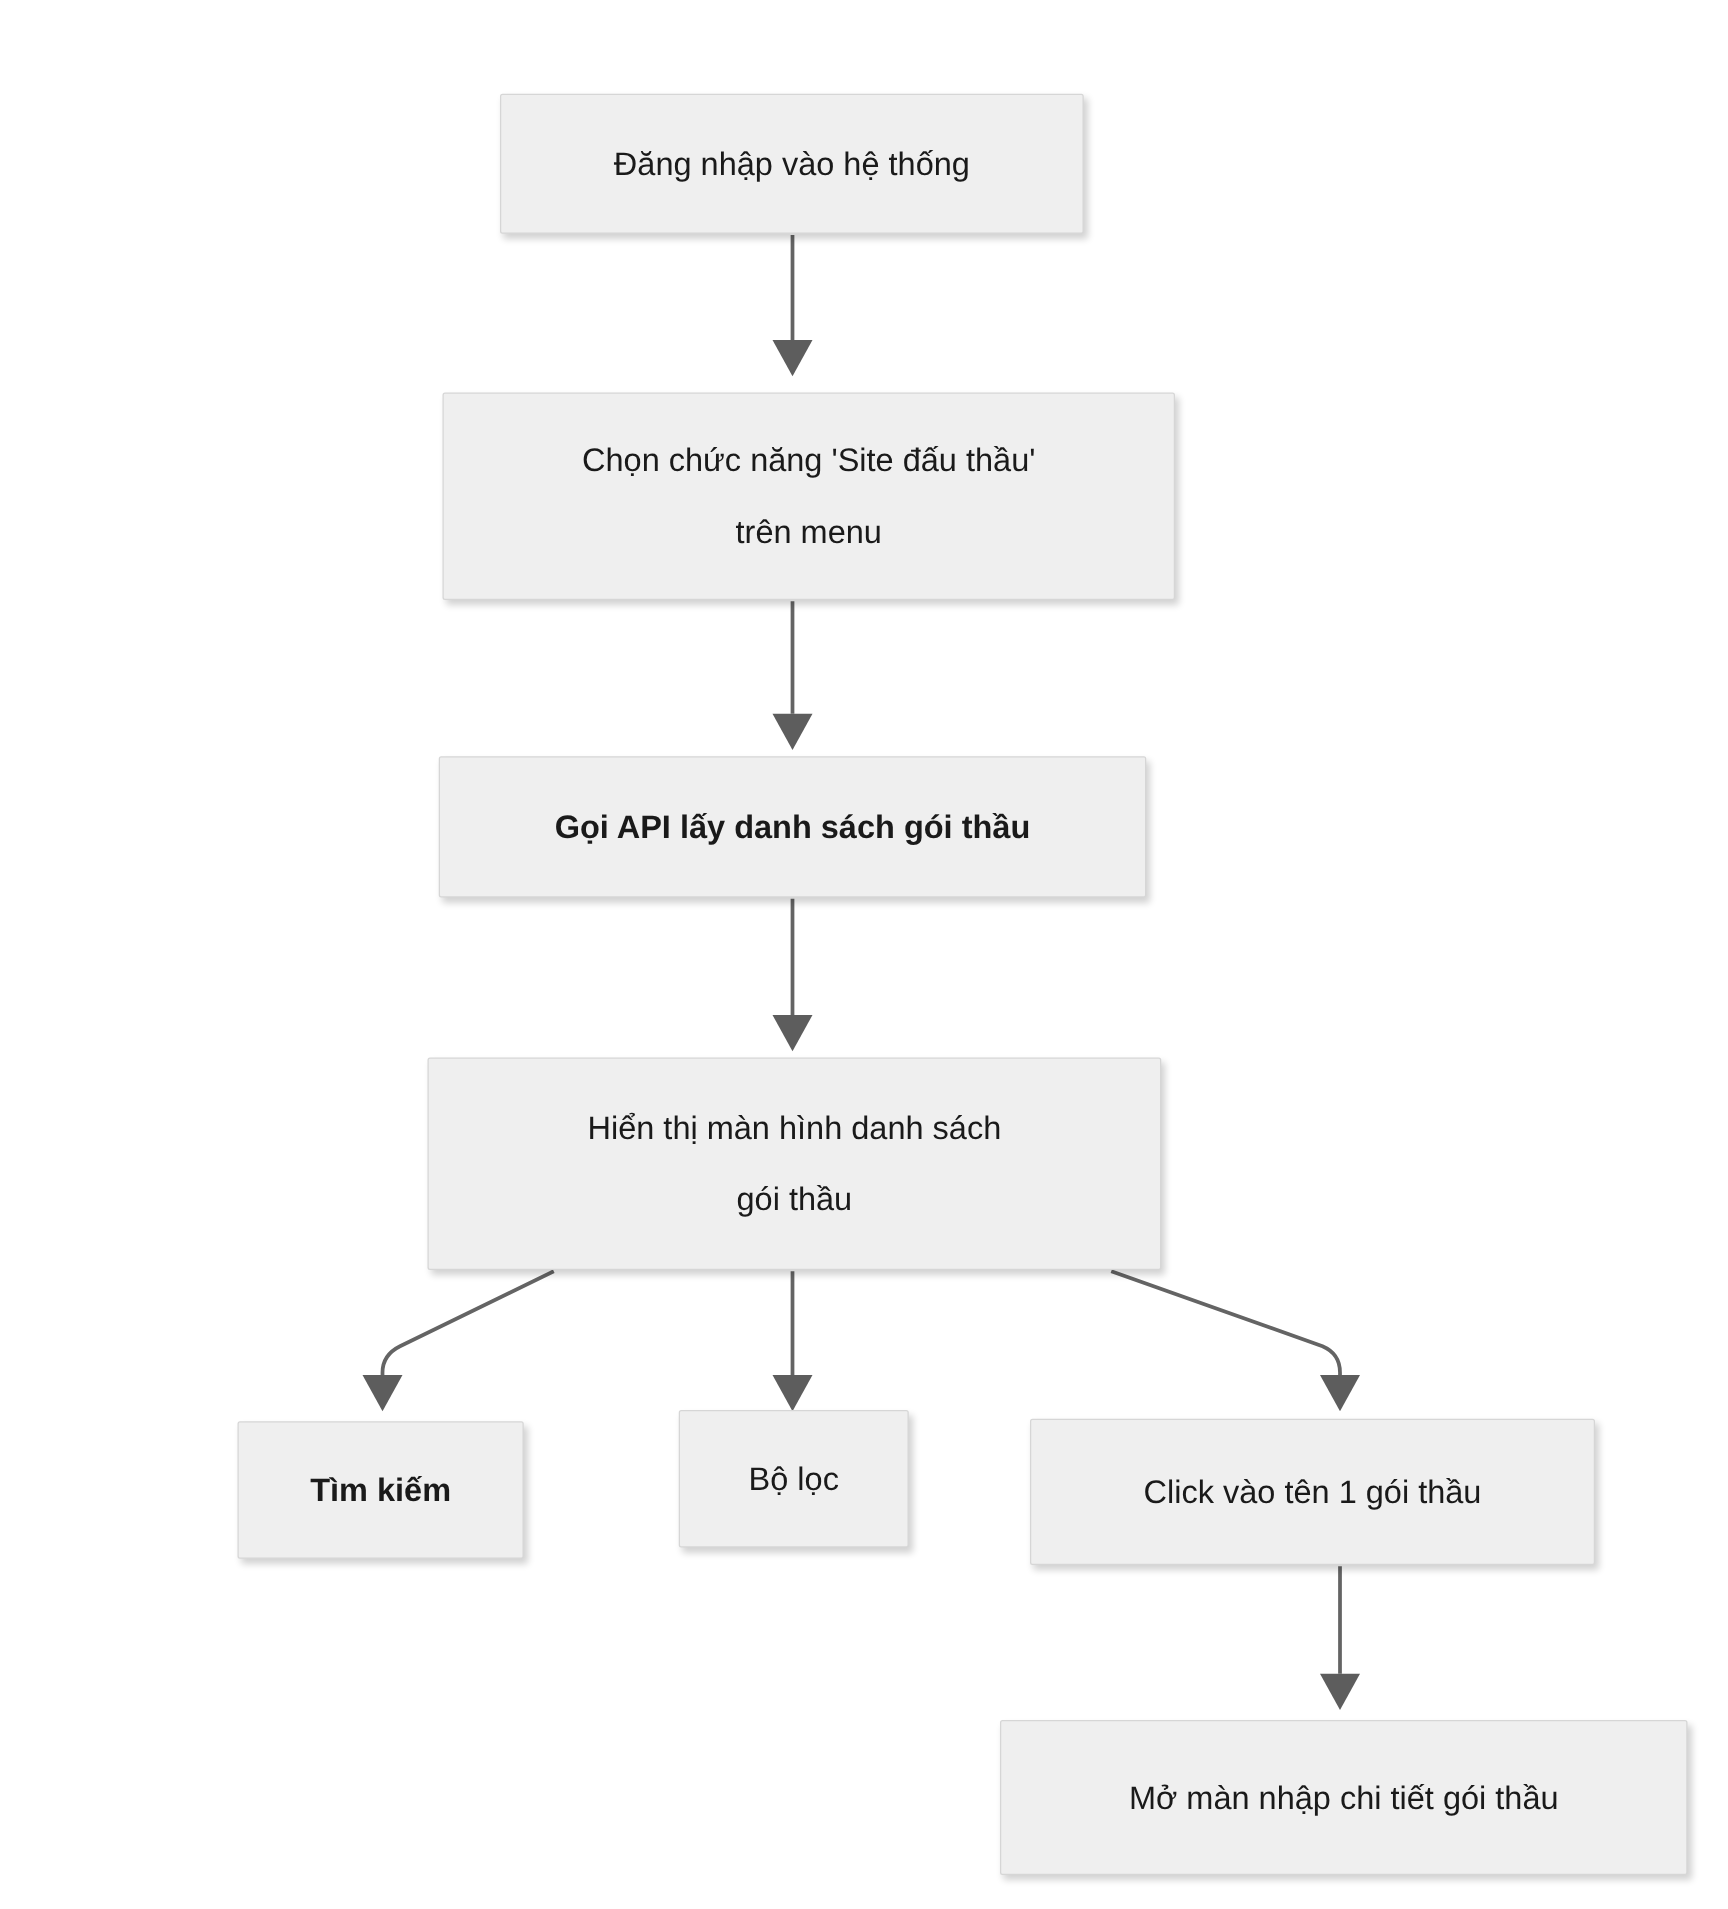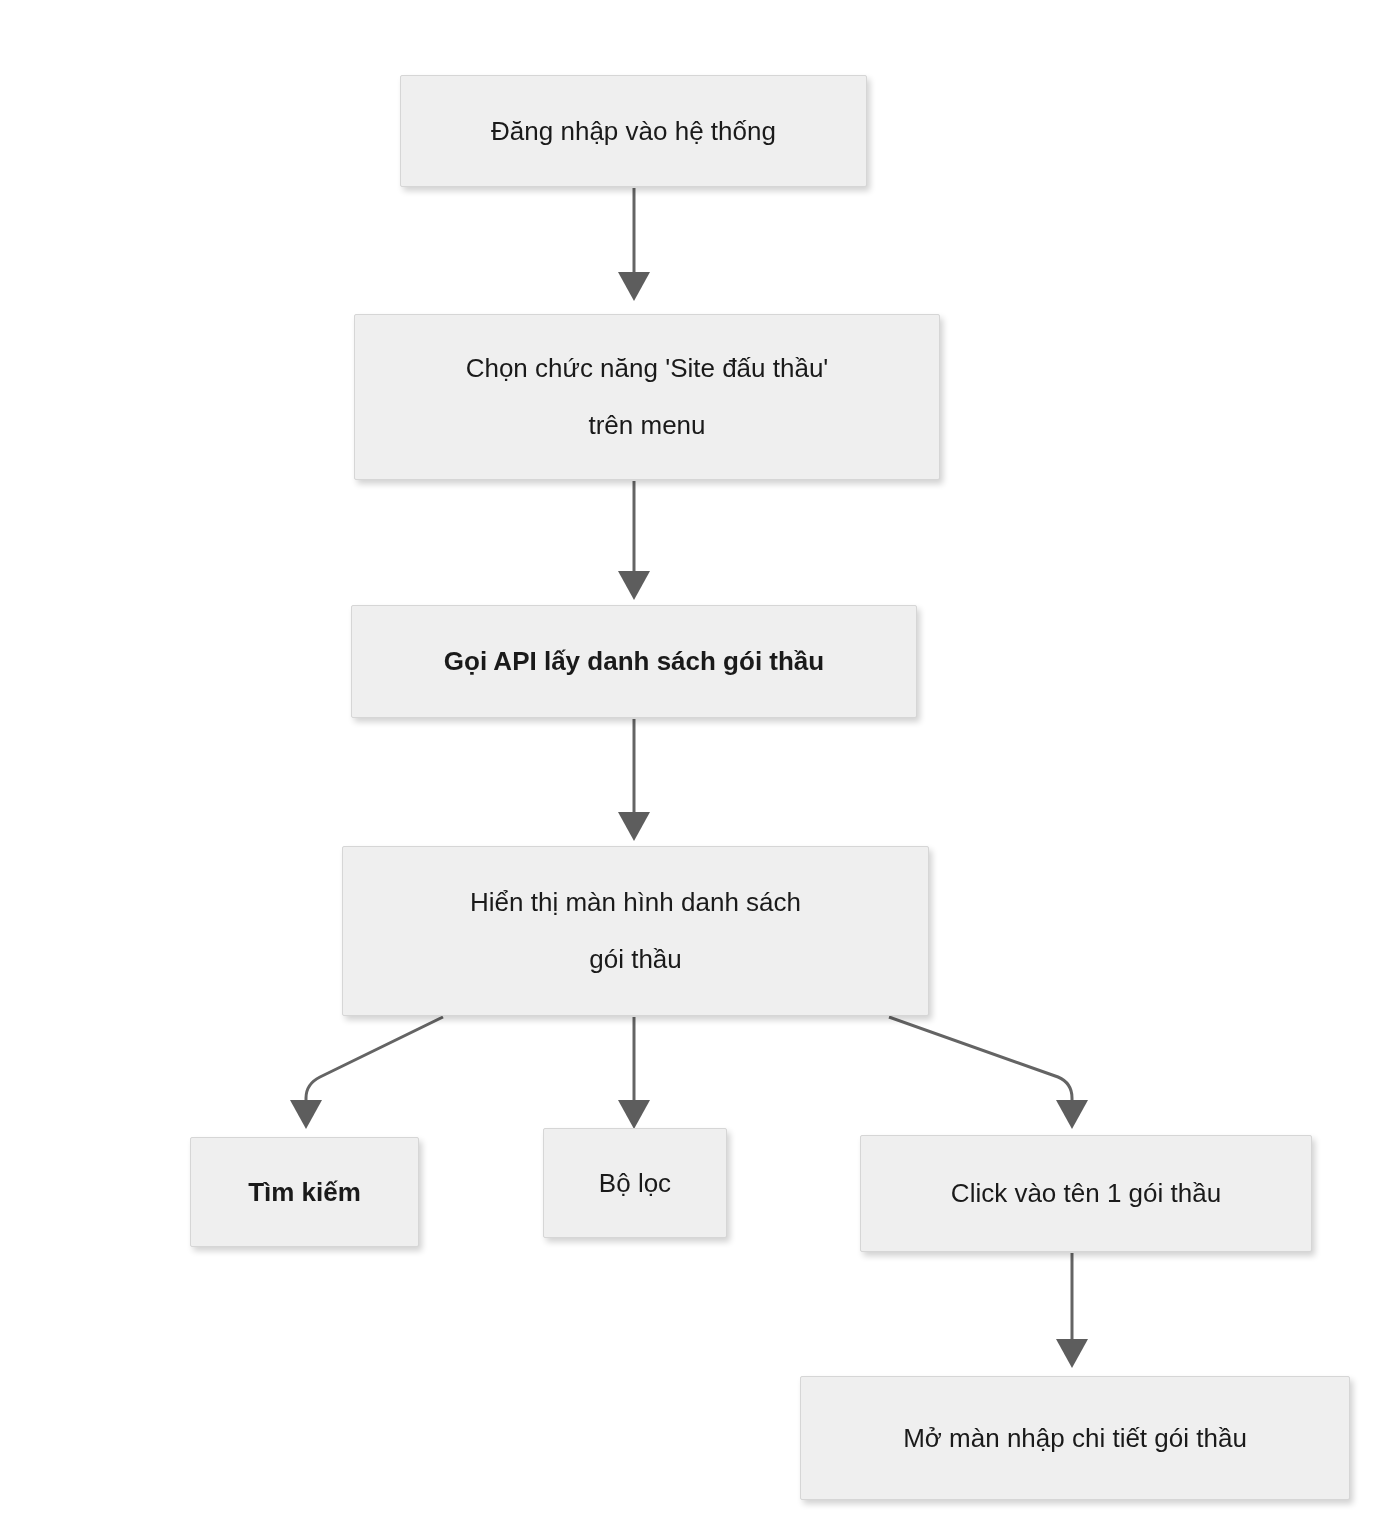--- a/index.html
+++ b/index.html
@@ -95,21 +95,21 @@
   </div>
 
   <div class="node" style="left:190px; top:1137px; width:229px; height:110px;font-weight:bold;">
     <span>Tìm kiếm</span>
   </div>
 
   <div class="node" style="left:543px; top:1128px; width:184px; height:110px;text-align:right;">
     <span>Bộ lọc</span>
   </div>
 
-  <div class="node" style="left:860px; top:1135px; width:452px; height:117px;">
+  <div class="node" style="left:824px; top:1135px; width:452px; height:117px;">
     <span>Click vào tên 1 gói thầu</span>
   </div>
 
   <div class="node" style="left:800px; top:1376px; width:550px; height:124px;">
     <span>Mở màn nhập chi tiết gói thầu</span>
   </div>
 
 </div>
 
 </body></html>

